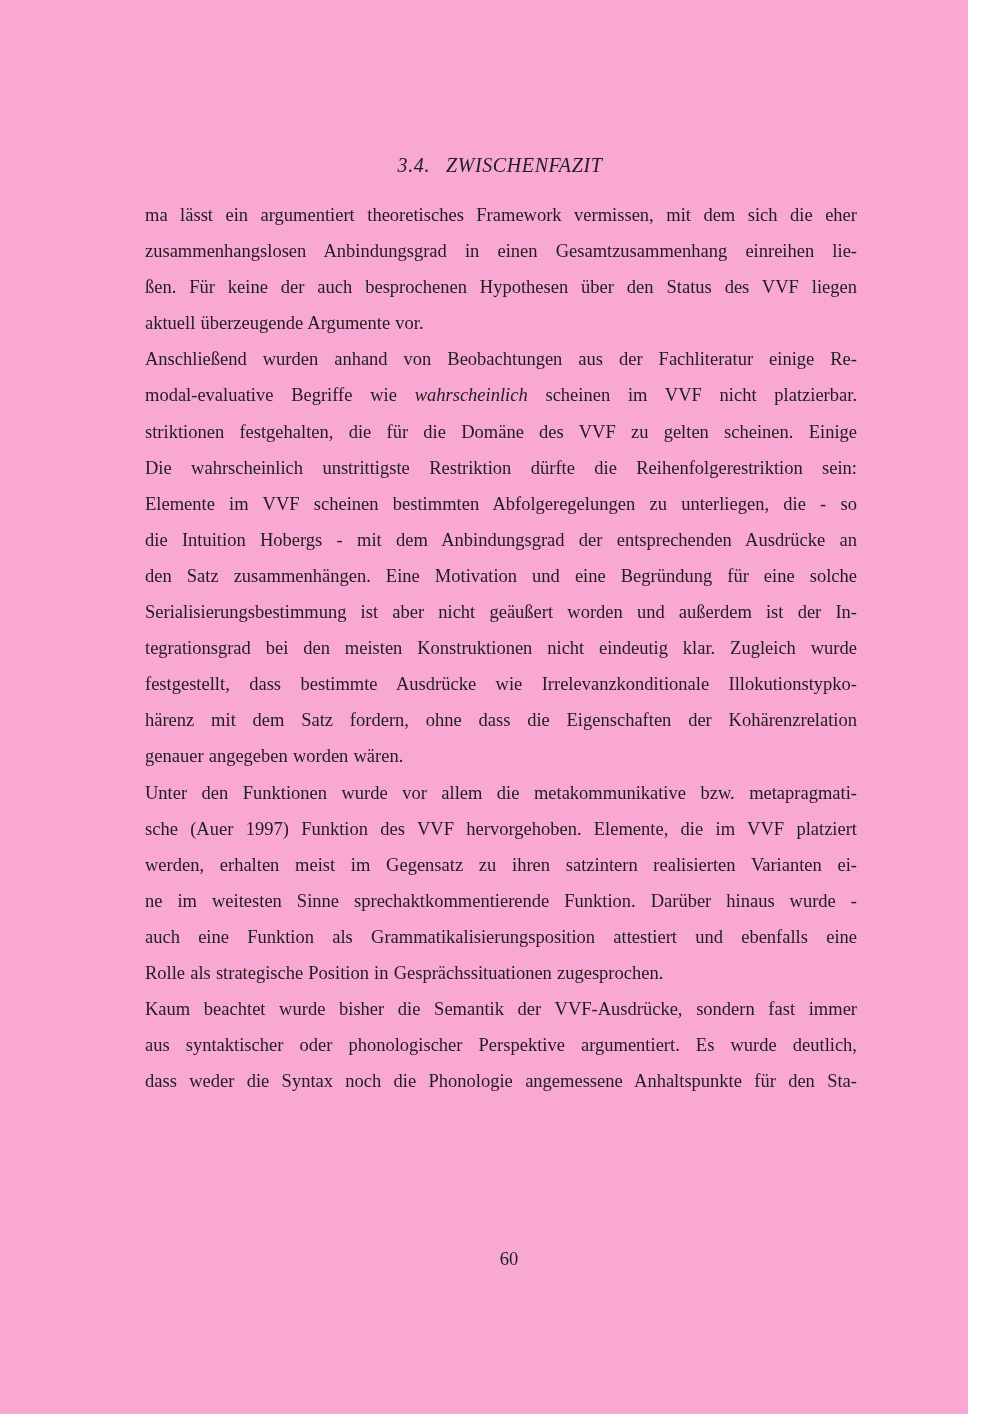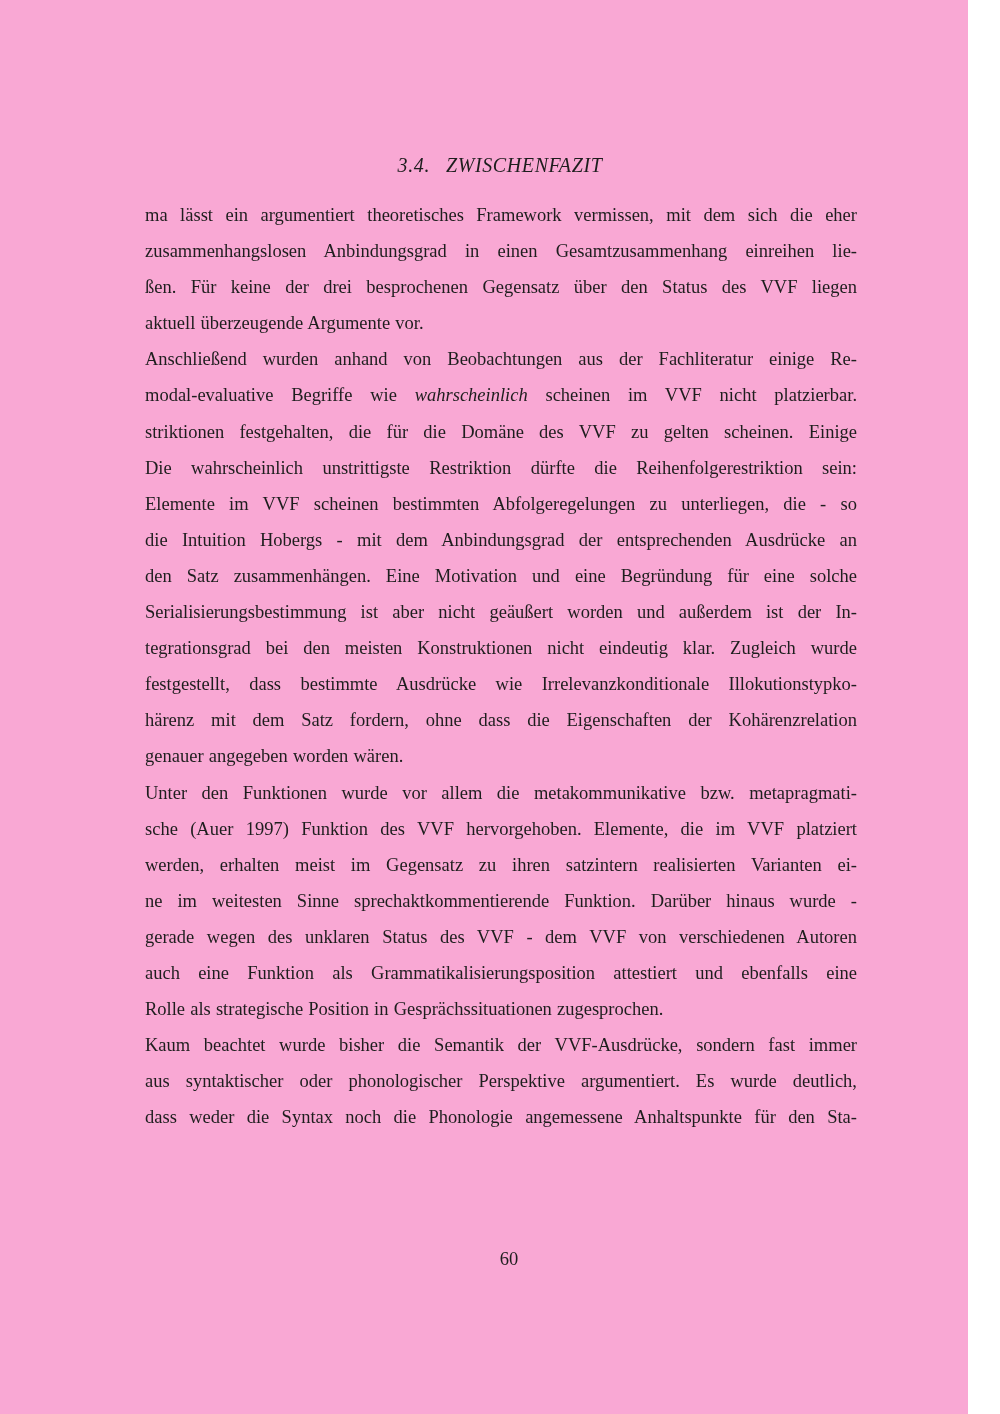--- a/index.html
+++ b/index.html
@@ -68,21 +68,21 @@
 <div class="page">
 
   <div class="running-head">
     <span class="section-number">3.4.</span><span>ZWISCHENFAZIT</span>
   </div>
 
   <div class="body-text">
       <div class="paragraph">
         <div class="line">ma lässt ein argumentiert theoretisches Framework vermissen, mit dem sich die eher</div>
         <div class="line">zusammenhangslosen Anbindungsgrad in einen Gesamtzusammenhang einreihen lie-</div>
-        <div class="line">ßen. Für keine der drei besprochenen Gegensatz über den Status des VVF liegen</div>
+        <div class="line">ßen. Für keine der auch besprochenen Hypothesen über den Status des VVF liegen</div>
         <div class="line last">aktuell überzeugende Argumente vor.</div>
       </div>
       <div class="paragraph">
         <div class="line">Anschließend wurden anhand von Beobachtungen aus der Fachliteratur einige Re-</div>
         <div class="line">modal-evaluative Begriffe wie <i>wahrscheinlich</i> scheinen im VVF nicht platzierbar.</div>
         <div class="line">striktionen festgehalten, die für die Domäne des VVF zu gelten scheinen. Einige</div>
         <div class="line">Die wahrscheinlich unstrittigste Restriktion dürfte die Reihenfolgerestriktion sein:</div>
         <div class="line">Elemente im VVF scheinen bestimmten Abfolgeregelungen zu unterliegen, die - so</div>
         <div class="line">die Intuition Hobergs - mit dem Anbindungsgrad der entsprechenden Ausdrücke an</div>
         <div class="line">den Satz zusammenhängen. Eine Motivation und eine Begründung für eine solche</div>
@@ -90,21 +90,20 @@
         <div class="line">tegrationsgrad bei den meisten Konstruktionen nicht eindeutig klar. Zugleich wurde</div>
         <div class="line">festgestellt, dass bestimmte Ausdrücke wie Irrelevanzkonditionale Illokutionstypko-</div>
         <div class="line">härenz mit dem Satz fordern, ohne dass die Eigenschaften der Kohärenzrelation</div>
         <div class="line last">genauer angegeben worden wären.</div>
       </div>
       <div class="paragraph">
         <div class="line">Unter den Funktionen wurde vor allem die metakommunikative bzw. metapragmati-</div>
         <div class="line">sche (Auer 1997) Funktion des VVF hervorgehoben. Elemente, die im VVF platziert</div>
         <div class="line">werden, erhalten meist im Gegensatz zu ihren satzintern realisierten Varianten ei-</div>
         <div class="line">ne im weitesten Sinne sprechaktkommentierende Funktion. Darüber hinaus wurde -</div>
-        <div class="line">gerade wegen des unklaren Status des VVF - dem VVF von verschiedenen Autoren</div>
         <div class="line">auch eine Funktion als Grammatikalisierungsposition attestiert und ebenfalls eine</div>
         <div class="line last">Rolle als strategische Position in Gesprächssituationen zugesprochen.</div>
       </div>
       <div class="paragraph">
         <div class="line">Kaum beachtet wurde bisher die Semantik der VVF-Ausdrücke, sondern fast immer</div>
         <div class="line">aus syntaktischer oder phonologischer Perspektive argumentiert. Es wurde deutlich,</div>
         <div class="line">dass weder die Syntax noch die Phonologie angemessene Anhaltspunkte für den Sta-</div>
       </div>
     </div>
 

